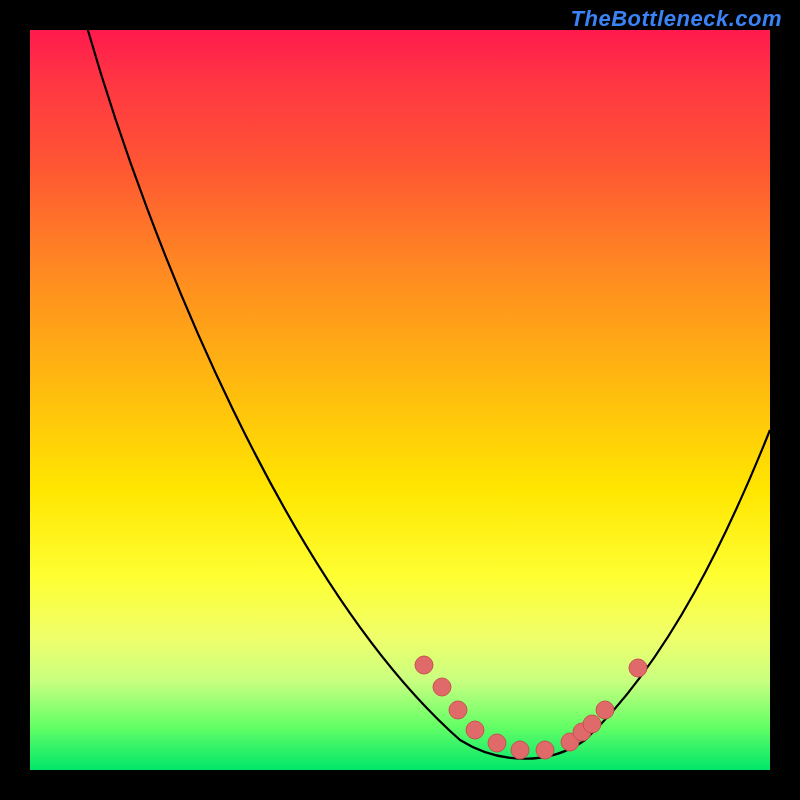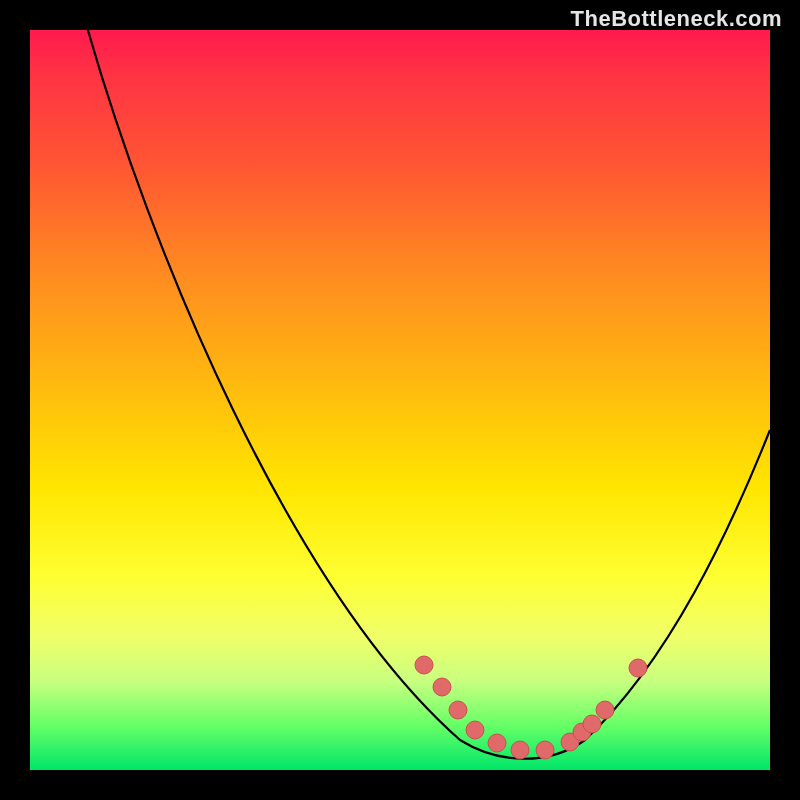--- a/index.html
+++ b/index.html
@@ -29,23 +29,24 @@
       #66ff66 94%,
       #00e66a 100%);
   }
   .watermark {
     position: absolute;
     top: 6px;
     right: 18px;
     font-family: Arial, Helvetica, sans-serif;
     font-size: 22px;
     font-weight: 600;
-    color: #e5e5e5;
+    color: #3b82f6;
     letter-spacing: 0.5px;
     user-select: none;
+    font-style: italic;
   }
   svg.curve {
     position: absolute;
     left: 0; top: 0;
     width: 740px;
     height: 740px;
   }
   .pt {
     fill: #e06a6a;
     stroke: #c94f4f;

